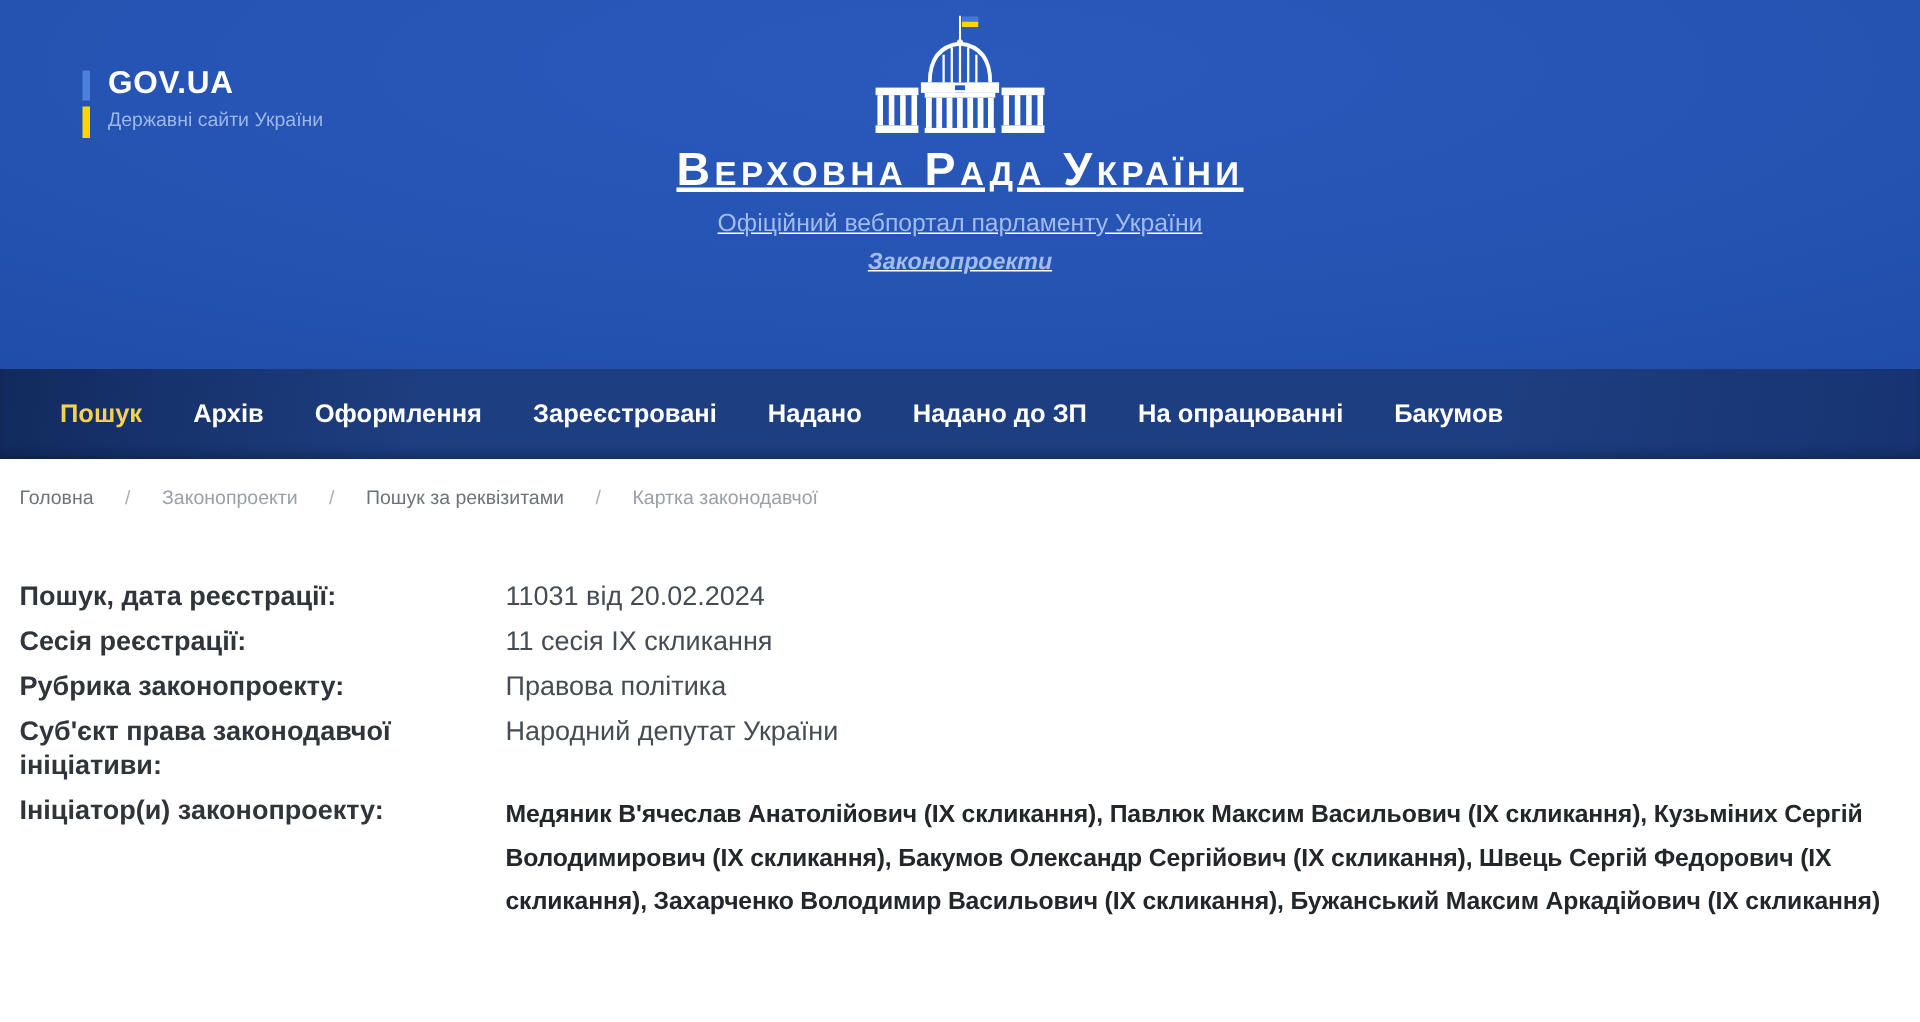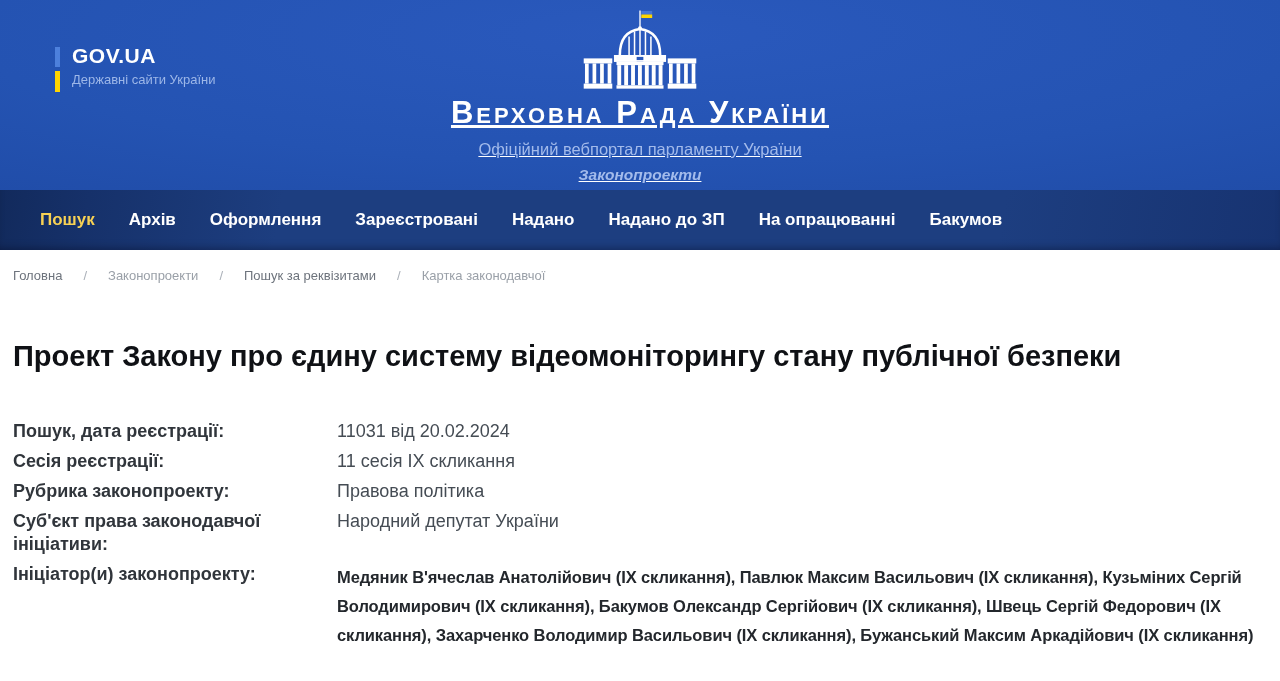--- a/index.html
+++ b/index.html
@@ -1,21 +1,21 @@
 <!DOCTYPE html>
 <html lang="uk"><head>
 <meta charset="utf-8">
 <style>
   * { margin:0; padding:0; box-sizing:border-box; }
   html,body { width:1280px; height:681px; overflow:hidden; background:#fff;
     font-family:"Liberation Sans","DejaVu Sans",sans-serif; }
 
   
   .hero{
-    position:relative; height:190px; text-align:center; color:#fff;
+    position:relative; height:246px; text-align:center; color:#fff;
     background:radial-gradient(130% 170% at 50% 18%, #2a59bd 0%, #2453b2 40%, #1e49a3 75%, #1b4196 100%);
   }
   .govua{ position:absolute; left:55px; top:44px; display:flex; gap:12px; text-align:left; cursor:pointer; }
   .flagbar{ width:5px; display:flex; flex-direction:column; gap:4px; padding-top:3px; }
   .fb-blue{ height:20px; background:#4d80dc; }
   .fb-yellow{ height:21px; background:#ffd500; }
   .govua-title{ font-size:21px; font-weight:700; letter-spacing:.5px; color:#fff; }
   .govua-sub{ font-size:13px; color:#9db7e8; margin-top:4px; }
 
   .hero-center{ padding-top:8px;text-decoration:underline; }
@@ -127,21 +127,20 @@
   <a class="bc-item">Головна</a>
   <span class="bc-sep">/</span>
   <a class="bc-item bc-muted">Законопроекти</a>
   <span class="bc-sep">/</span>
   <a class="bc-item">Пошук за реквізитами</a>
   <span class="bc-sep">/</span>
   <a class="bc-item bc-muted">Картка законодавчої</a>
 </div>
 
 <main>
-  <h1 class="page-title">Проект Закону про єдину систему відеомоніторингу стану публічної безпеки</h1>
 
   <div class="details">
     <div class="dlabel">Пошук, дата реєстрації:</div>
     <div class="dvalue">11031 від 20.02.2024</div>
 
     <div class="dlabel">Сесія реєстрації:</div>
     <div class="dvalue">11 сесія IX скликання</div>
 
     <div class="dlabel">Рубрика законопроекту:</div>
     <div class="dvalue">Правова політика</div>

